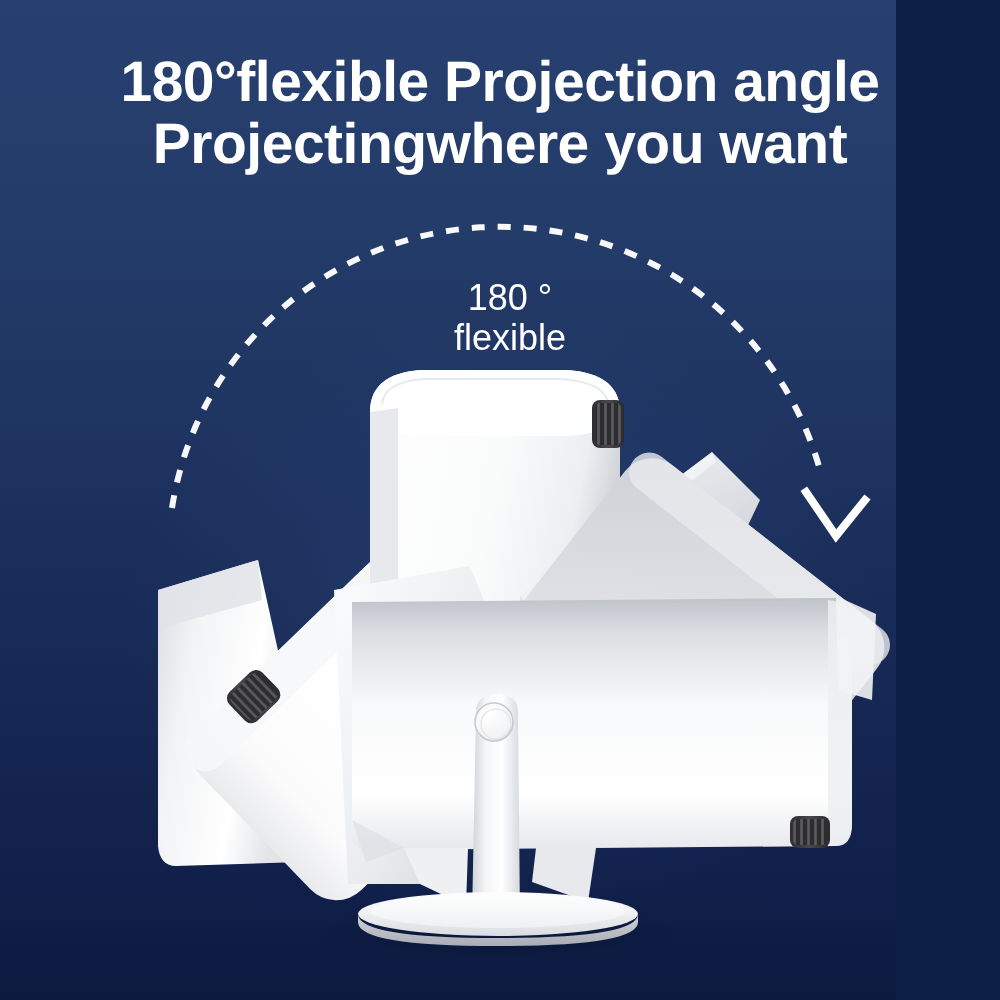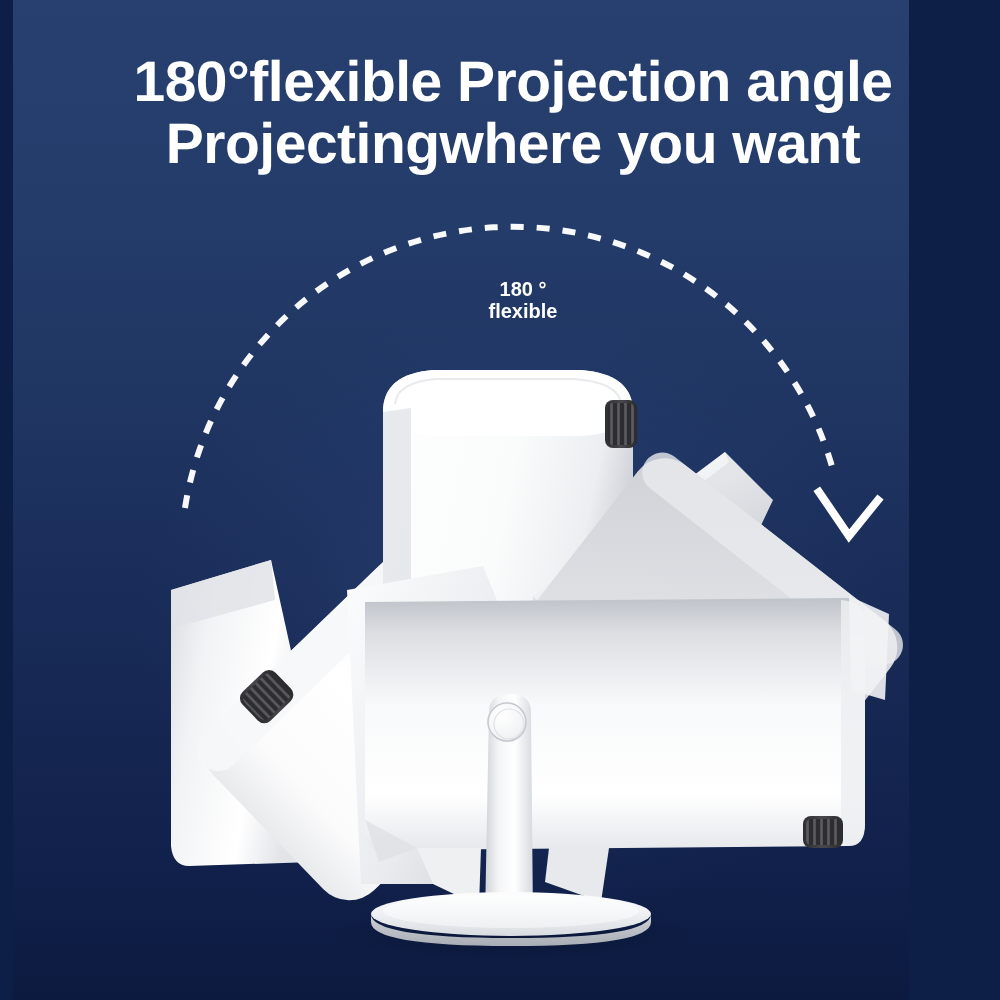--- a/index.html
+++ b/index.html
@@ -14,21 +14,20 @@
     height: 1000px;
     overflow: hidden;
     font-family: "Liberation Sans", "DejaVu Sans", sans-serif;
     background: linear-gradient(180deg,
         #27406f 0%,
         #243c6a 22%,
         #1e3360 45%,
         #172854 68%,
         #10204a 88%,
         #0c1a3f 100%);
-    margin-left: 13px;
   }
   
   #bg-glow {
     position: absolute;
     left: 0; top: 0;
     width: 1000px; height: 1000px;
     background: radial-gradient(ellipse 520px 430px at 500px 620px,
         rgba(90,125,185,0.22) 0%,
         rgba(60,92,150,0.10) 42%,
         rgba(0,0,0,0) 72%);
@@ -52,22 +51,22 @@
   #headline .hl-line { display: block; white-space: pre; }
 
   
   #rot-label {
     position: absolute;
     left: 395px;
     top: 278px;
     width: 230px;
     text-align: center;
     color: #ffffff;
-    font-size: 20px;
-    font-weight: 700;
+    font-size: 36px;
+    font-weight: 400;
     line-height: 1.12;
   }
   #rot-label .rot-line { display: block; white-space: pre; }
 
   
   .layer {
     position: absolute;
     left: 0; top: 0;
     width: 1000px; height: 1000px;
   }

